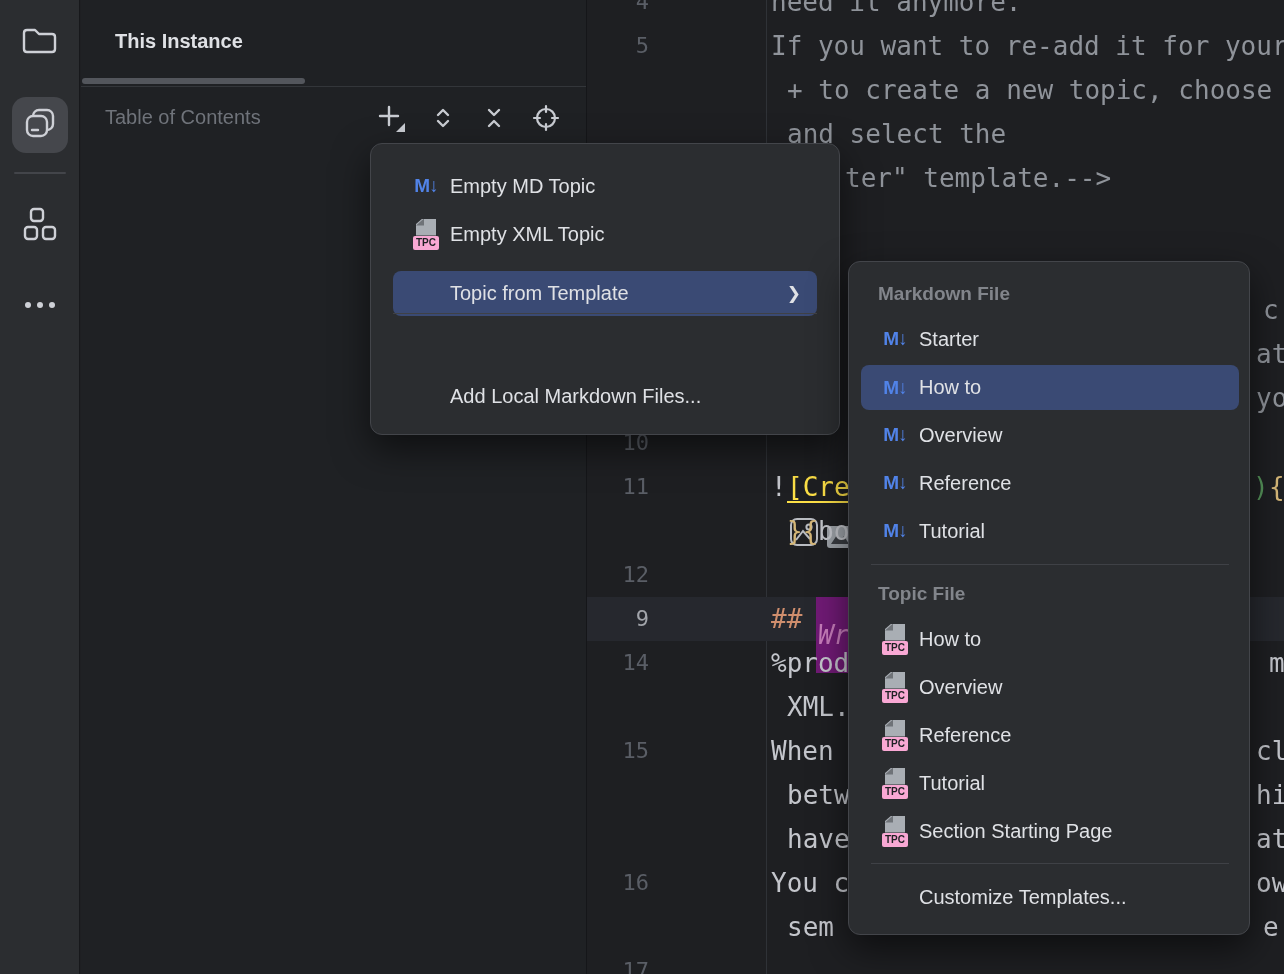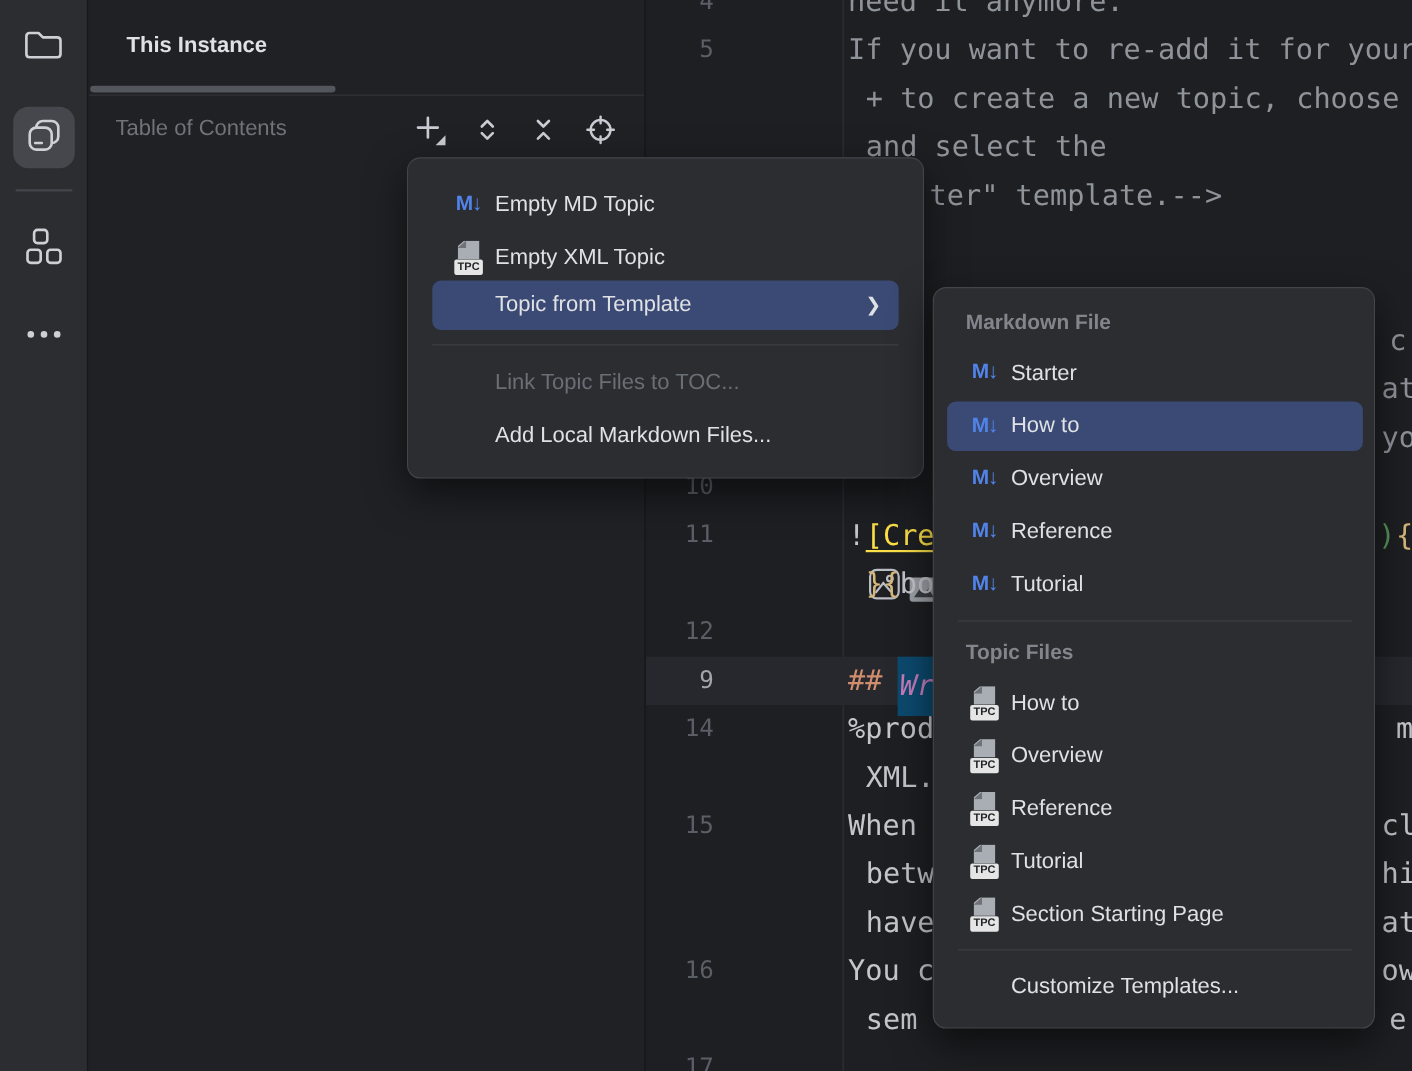--- a/index.html
+++ b/index.html
@@ -30,21 +30,21 @@
   .erow span{position:absolute;top:0;white-space:pre;line-height:44px;}
   .lnum{left:0;width:62px;text-align:right;font-size:22px;color:#5a5e66;}
   .caret-row{background:#26282e;}
   .caret-row .lnum{color:#a2a5ab;}
   .cmt{color:#8f939a;}
   .txt{color:#c4c6cc;}
   .lnk{color:#fde047;text-decoration:underline;text-underline-offset:5px;}
   .br-y{color:#d5b778;}
   .par-g{color:#57965c;}
   .md-hash{color:#cf8e6d;}
-  .md-head{color:#c77dbb;font-style:italic;background:#0c4a6e;padding:5px 2px;}
+  .md-head{color:#c77dbb;font-style:italic;background:#701a75;padding:16px 2px;}
   .gicon{position:absolute;}
 
   
   .menu{position:absolute;background:#2b2d30;border:1px solid #43454a;border-radius:12px;
         box-shadow:0 14px 36px rgba(0,0,0,.55);z-index:20;box-sizing:border-box;}
   .menu1{left:370px;top:143px;width:470px;height:292px;}
   .menu2{left:848px;top:261px;width:402px;height:674px;}
   .mi{position:absolute;display:flex;align-items:center;color:#dfe1e5;font-size:20px;border-radius:8px;box-sizing:border-box;white-space:nowrap;}
   .m1i{left:22px;width:424px;height:44px;padding-left:16px;}
   .m1i.noicon{padding-left:57px;}
@@ -59,21 +59,21 @@
   .msep{position:absolute;height:1px;background:#3f4146;}
   .mheader{position:absolute;left:29px;height:36px;line-height:36px;color:#82858b;font-size:19px;font-weight:bold;}
 
   
   .md-glyph{font-size:19px;font-weight:800;color:#5183e8;letter-spacing:-1px;}
   .tpc-ic{position:relative;width:26px;height:31px;display:inline-block;}
   .tpc-page{position:absolute;left:3px;top:0;width:20px;height:17px;background:#a9aeb4;
             clip-path:polygon(0 32%,32% 0,100% 0,100% 100%,0 100%);}
   .tpc-fold{position:absolute;left:3px;top:0;width:8px;height:7px;background:#6f7378;
             clip-path:polygon(0 100%,100% 100%,100% 0);}
-  .tpc-badge{position:absolute;left:0;bottom:0;width:26px;height:14px;border-radius:2px;background:#e5e5e5;
+  .tpc-badge{position:absolute;left:0;bottom:0;width:26px;height:14px;border-radius:2px;background:#f9a8d4;
              color:#1f2124;font-size:10px;font-weight:bold;text-align:center;line-height:14px;font-family:"Liberation Sans",sans-serif;margin-top:25px;}
 </style>
 </head>
 <body>
 
 <div class="app">
 
   <div class="stripe">
     <div class="stripe-btn" style="top:14px">
       <span>
@@ -262,28 +262,25 @@
     <div class="mi m1i" style="top:68px">
       <span class="ic">
         <span class="tpc-ic">
             <span class="tpc-page"></span>
             <span class="tpc-fold"></span>
             <span class="tpc-badge">TPC</span>
           </span>
       </span>
       <span class="lbl">Empty XML Topic</span>
     </div>
-    <div class="mi m1i noicon sel" style="top:111px">
+    <div class="mi m1i noicon sel" style="top:127px">
       <span class="lbl">Topic from Template</span>
       <span class="chev">❯</span>
     </div>
     <div class="msep" style="left:22px;top:169px;width:424px"></div>
-    <div class="mi m1i noicon dis" style="top:182px">
-      <span class="lbl">Link Topic Files to TOC...</span>
-    </div>
     <div class="mi m1i noicon" style="top:230px">
       <span class="lbl">Add Local Markdown Files...</span>
     </div>
   </div>
 
   <div class="menu menu2">
     <div class="mheader" style="top:14px">Markdown File</div>
 
     <div class="mi m2i" style="top:55px">
       <span class="ic">
@@ -310,21 +307,21 @@
       <span class="lbl">Reference</span>
     </div>
     <div class="mi m2i" style="top:247px">
       <span class="ic">
           <span class="md-glyph">M↓</span>
         </span>
       <span class="lbl">Tutorial</span>
     </div>
 
     <div class="msep" style="left:22px;top:302px;width:358px"></div>
-    <div class="mheader" style="top:314px">Topic Files</div>
+    <div class="mheader" style="top:314px">Topic File</div>
 
     <div class="mi m2i" style="top:355px">
       <span class="ic">
         <span class="tpc-ic">
             <span class="tpc-page"></span>
             <span class="tpc-fold"></span>
             <span class="tpc-badge">TPC</span>
           </span>
       </span>
       <span class="lbl">How to</span>

